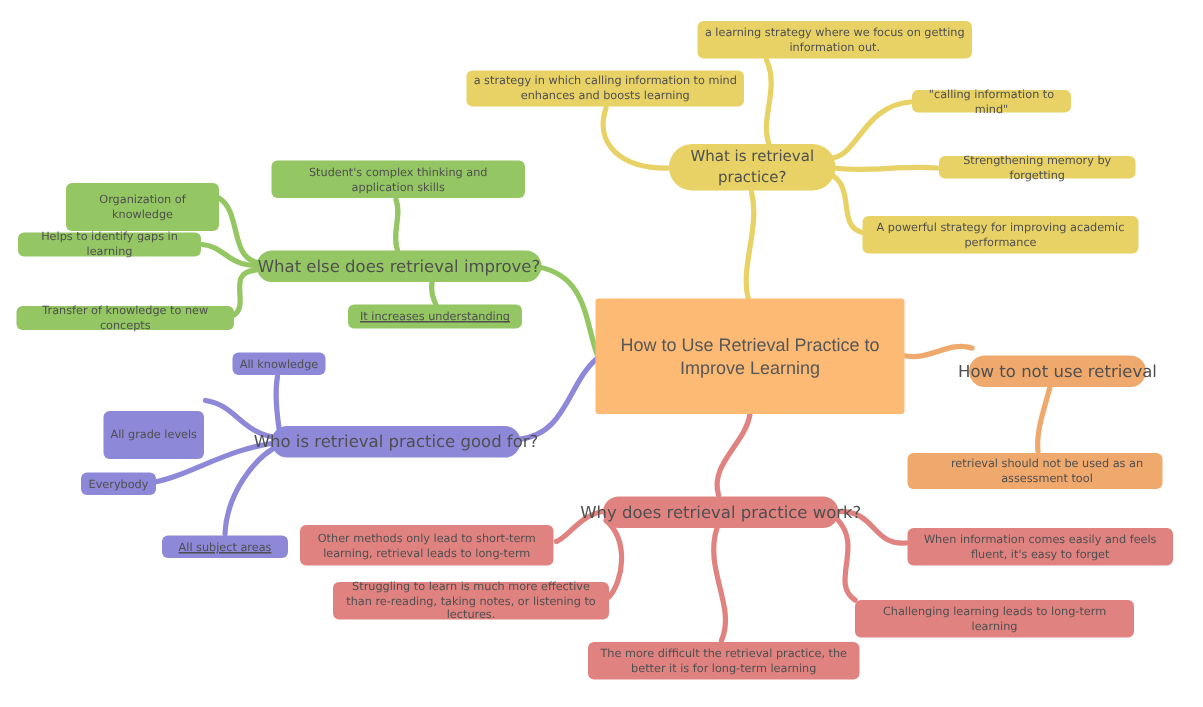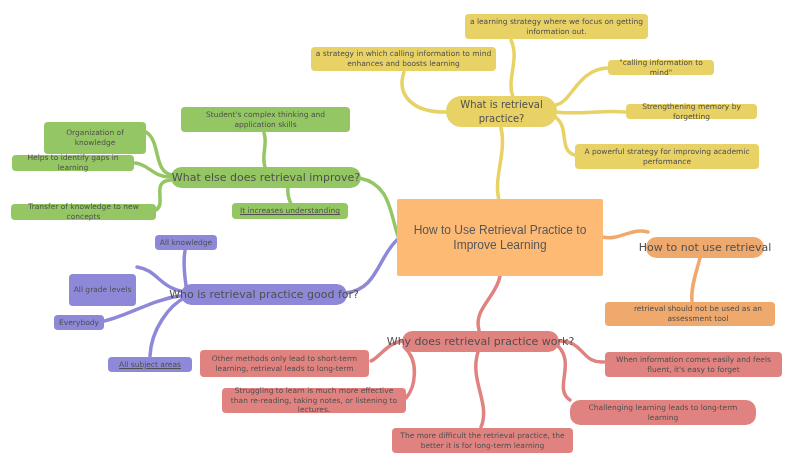--- a/index.html
+++ b/index.html
@@ -80,15 +80,15 @@
   <div class="node leaf purple" style="left:108px;top:357px;width:84px;height:15px;text-decoration:underline;">All subject areas</div>
 
   <div class="node topic orange" style="left:646px;top:221px;width:118px;height:21px;margin-top:16px;">How to not use retrieval</div>
   <div class="node leaf orange" style="left:605px;top:302px;width:170px;height:24px;padding-left:20px;">retrieval should not be used as an assessment tool</div>
 
   <div class="node leaf red" style="left:200px;top:350px;width:169px;height:27px;">Other methods only lead to short-term learning, retrieval leads to long-term</div>
   <div class="node topic red" style="left:402px;top:331px;width:157px;height:21px;">Why does retrieval practice work?</div>
   <div class="node leaf red" style="left:222px;top:388px;width:184px;height:25px;">Struggling to learn is much more effective than re-reading, taking notes, or listening to lectures.</div>
   <div class="node leaf red" style="left:392px;top:428px;width:181px;height:25px;">The more difficult the retrieval practice, the better it is for long-term learning</div>
   <div class="node leaf red" style="left:605px;top:352px;width:177px;height:25px;">When information comes easily and feels fluent, it's easy to forget</div>
-  <div class="node leaf red" style="left:570px;top:400px;width:186px;height:25px;border-radius:10px;">Challenging learning leads to long-term learning</div>
+  <div class="node leaf red" style="left:570px;top:400px;width:186px;height:25px;">Challenging learning leads to long-term learning</div>
 
 </div>
 
 </body></html>

